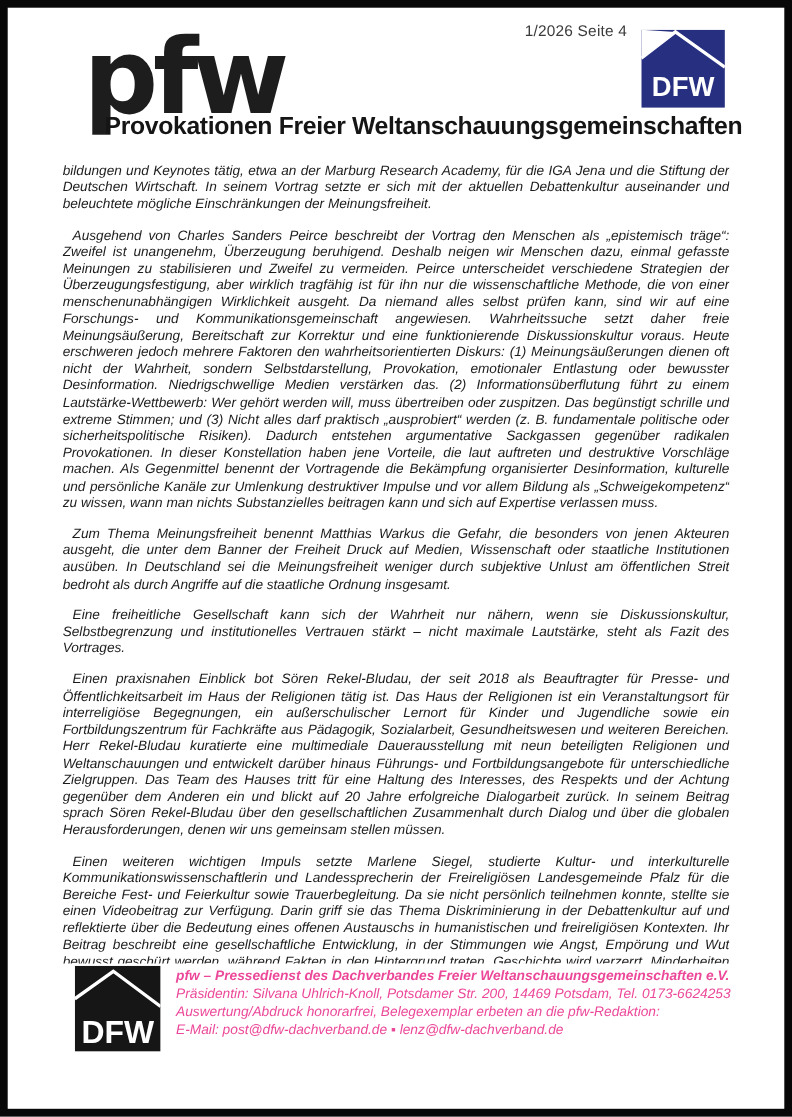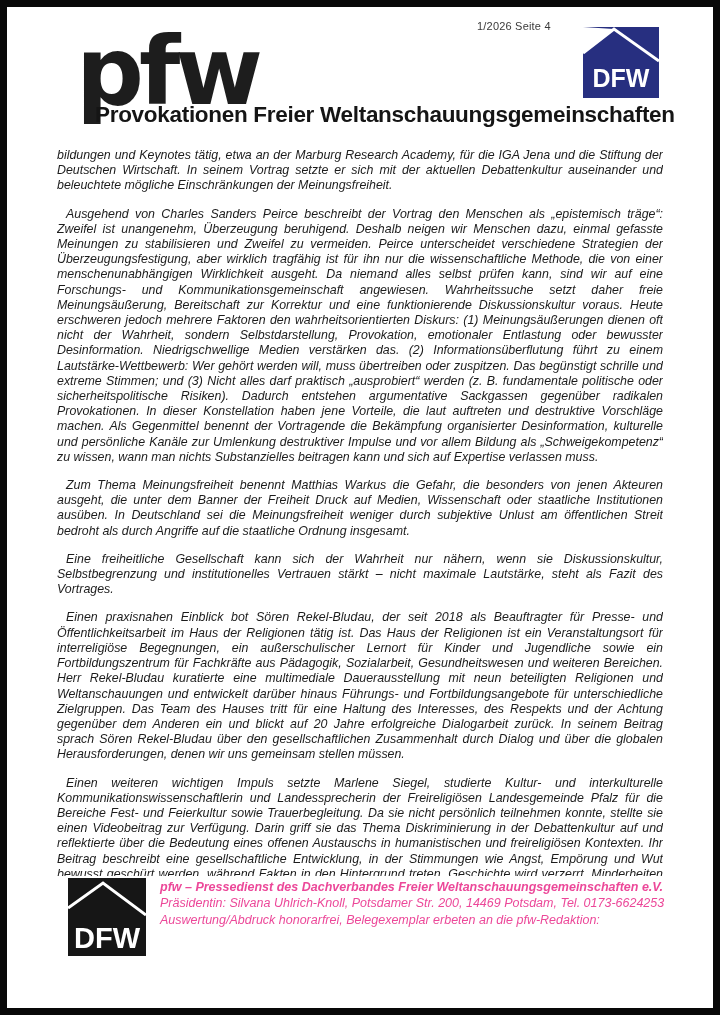--- a/index.html
+++ b/index.html
@@ -12,21 +12,21 @@
     box-sizing: border-box;
     font-family: "Liberation Sans", sans-serif;
     color: #1c1c1c;
     overflow: hidden;
   }
 
   
   .issue-label {
     position: absolute;
     left: 470px; top: 13px;
-    font-size: 11px;
+    font-size: 14px;
     color: #3a3a3a;
     letter-spacing: 0.2px;
   }
   .dfw-logo-header {
     position: absolute;
     left: 576px; top: 20px;
     width: 76px; height: 71px;
   }
   .dfw-logo-footer {
     position: absolute;
@@ -123,15 +123,16 @@
       <rect x="0" y="0" width="78" height="78" fill="#161616"></rect>
       <polyline points="0,30 35,5 78,37" fill="none" stroke="#ffffff" stroke-width="3"></polyline>
       <text x="39" y="70" text-anchor="middle" font-size="29" class="svg-logo-text">DFW</text>
     </svg>
   </div>
 
   <div class="footer-text">
     <div class="footer-title">pfw – Pressedienst des Dachverbandes Freier Weltanschauungsgemeinschaften e.V.</div>
     <div>Präsidentin: Silvana Uhlrich-Knoll, Potsdamer Str. 200, 14469 Potsdam, Tel. 0173-6624253</div>
     <div class="footer-note">Auswertung/Abdruck honorarfrei, Belegexemplar erbeten an die pfw-Redaktion:</div>
+    <div>E-Mail: post@dfw-dachverband.de   ▪   lenz@dfw-dachverband.de</div>
   </div>
 
 </div>
 
 </body></html>

